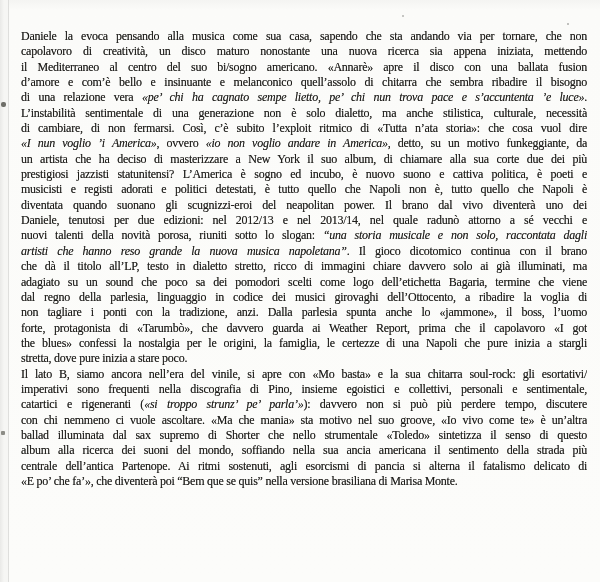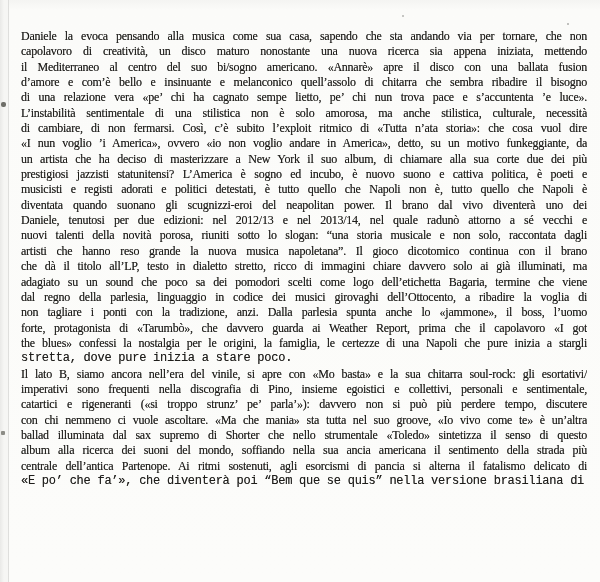--- a/index.html
+++ b/index.html
@@ -37,64 +37,63 @@
   .line {
     height: 15.35px;
     overflow: hidden;
     white-space: normal;
     text-align: justify;
     text-align-last: justify;
   }
   .line.last {
     text-align: left;
     text-align-last: left;
-    font-family: Liberation Mono, monospace;
   }
-  .it { }
+  .it { font-style: italic; }
   .speck {
     position: absolute;
     border-radius: 50%;
   }
   .speck-1 { left: 402px; top: 15px;  width: 2px; height: 2px; background: #b4b4b0; }
   .speck-2 { left: 567px; top: 23px;  width: 2px; height: 2px; background: #aeaeaa; }
   .speck-3 { left: 1px;   top: 102px; width: 5px; height: 5px; background: #6e6e68; border-radius: 2px; }
   .speck-4 { left: 1px;   top: 431px; width: 4px; height: 4px; background: #8c8c86; border-radius: 1px; }
 </style>
 </head>
 <body>
 
 <div class="page">
   <div class="page-edge"></div>
   <div class="text-block" id="text-block" style="color: rgb(31, 30, 27);">
       <div class="line"><span>Daniele la evoca pensando alla musica come sua casa, sapendo che sta andando via per tornare, che non</span></div>
       <div class="line"><span>capolavoro di creatività, un disco maturo nonostante una nuova ricerca sia appena iniziata, mettendo</span></div>
       <div class="line"><span>il Mediterraneo al centro del suo bi/sogno americano. «Annarè» apre il disco con una ballata fusion</span></div>
       <div class="line"><span>d’amore e com’è bello e insinuante e melanconico quell’assolo di chitarra che sembra ribadire il bisogno</span></div>
       <div class="line"><span>di una relazione vera </span><span class="it">«pe’ chi ha cagnato sempe lietto, pe’ chi nun trova pace e s’accuntenta ’e luce»</span><span>.</span></div>
-      <div class="line"><span>L’instabilità sentimentale di una stilistica non è solo amorosa, ma anche stilistica, culturale, necessità</span></div>
+      <div class="line"><span>L’instabilità sentimentale di una generazione non è solo dialetto, ma anche stilistica, culturale, necessità</span></div>
       <div class="line"><span>di cambiare, di non fermarsi. Così, c’è subito l’exploit ritmico di «Tutta n’ata storia»: che cosa vuol dire</span></div>
       <div class="line"><span class="it">«I nun voglio ’i America»</span><span>, ovvero </span><span class="it">«io non voglio andare in America»</span><span>, detto, su un motivo funkeggiante, da</span></div>
       <div class="line"><span>un artista che ha deciso di masterizzare a New York il suo album, di chiamare alla sua corte due dei più</span></div>
       <div class="line"><span>prestigiosi jazzisti statunitensi? L’America è sogno ed incubo, è nuovo suono e cattiva politica, è poeti e</span></div>
       <div class="line"><span>musicisti e registi adorati e politici detestati, è tutto quello che Napoli non è, tutto quello che Napoli è</span></div>
       <div class="line"><span>diventata quando suonano gli scugnizzi-eroi del neapolitan power. Il brano dal vivo diventerà uno dei</span></div>
       <div class="line"><span>Daniele, tenutosi per due edizioni: nel 2012/13 e nel 2013/14, nel quale radunò attorno a sé vecchi e</span></div>
       <div class="line"><span>nuovi talenti della novità porosa, riuniti sotto lo slogan: </span><span class="it">“una storia musicale e non solo, raccontata dagli</span></div>
       <div class="line"><span class="it">artisti che hanno reso grande la nuova musica napoletana”</span><span>. Il gioco dicotomico continua con il brano</span></div>
       <div class="line"><span>che dà il titolo all’LP, testo in dialetto stretto, ricco di immagini chiare davvero solo ai già illuminati, ma</span></div>
       <div class="line"><span>adagiato su un sound che poco sa dei pomodori scelti come logo dell’etichetta Bagaria, termine che viene</span></div>
       <div class="line"><span>dal regno della parlesia, linguaggio in codice dei musici girovaghi dell’Ottocento, a ribadire la voglia di</span></div>
       <div class="line"><span>non tagliare i ponti con la tradizione, anzi. Dalla parlesia spunta anche lo «jammone», il boss, l’uomo</span></div>
       <div class="line"><span>forte, protagonista di «Tarumbò», che davvero guarda ai Weather Report, prima che il capolavoro «I got</span></div>
       <div class="line"><span>the blues» confessi la nostalgia per le origini, la famiglia, le certezze di una Napoli che pure inizia a stargli</span></div>
       <div class="line last"><span>stretta, dove pure inizia a stare poco.</span></div>
       <div class="line"><span>Il lato B, siamo ancora nell’era del vinile, si apre con «Mo basta» e la sua chitarra soul-rock: gli esortativi/</span></div>
       <div class="line"><span>imperativi sono frequenti nella discografia di Pino, insieme egoistici e collettivi, personali e sentimentale,</span></div>
       <div class="line"><span>catartici e rigeneranti (</span><span class="it">«si troppo strunz’ pe’ parla’»</span><span>): davvero non si può più perdere tempo, discutere</span></div>
-      <div class="line"><span>con chi nemmeno ci vuole ascoltare. «Ma che mania» sta tutta nel suo groove, «Io vivo come te» è un’altra</span></div>
+      <div class="line"><span>con chi nemmeno ci vuole ascoltare. «Ma che mania» sta motivo nel suo groove, «Io vivo come te» è un’altra</span></div>
       <div class="line"><span>ballad illuminata dal sax supremo di Shorter che nello strumentale «Toledo» sintetizza il senso di questo</span></div>
       <div class="line"><span>album alla ricerca dei suoni del mondo, soffiando nella sua ancia americana il sentimento della strada più</span></div>
       <div class="line"><span>centrale dell’antica Partenope. Ai ritmi sostenuti, agli esorcismi di pancia si alterna il fatalismo delicato di</span></div>
       <div class="line last"><span>«E po’ che fa’», che diventerà poi “Bem que se quis” nella versione brasiliana di Marisa Monte.</span></div>
     </div>
   <div class="speck speck-1"></div>
   <div class="speck speck-2"></div>
   <div class="speck speck-3"></div>
   <div class="speck speck-4"></div>
 </div>

